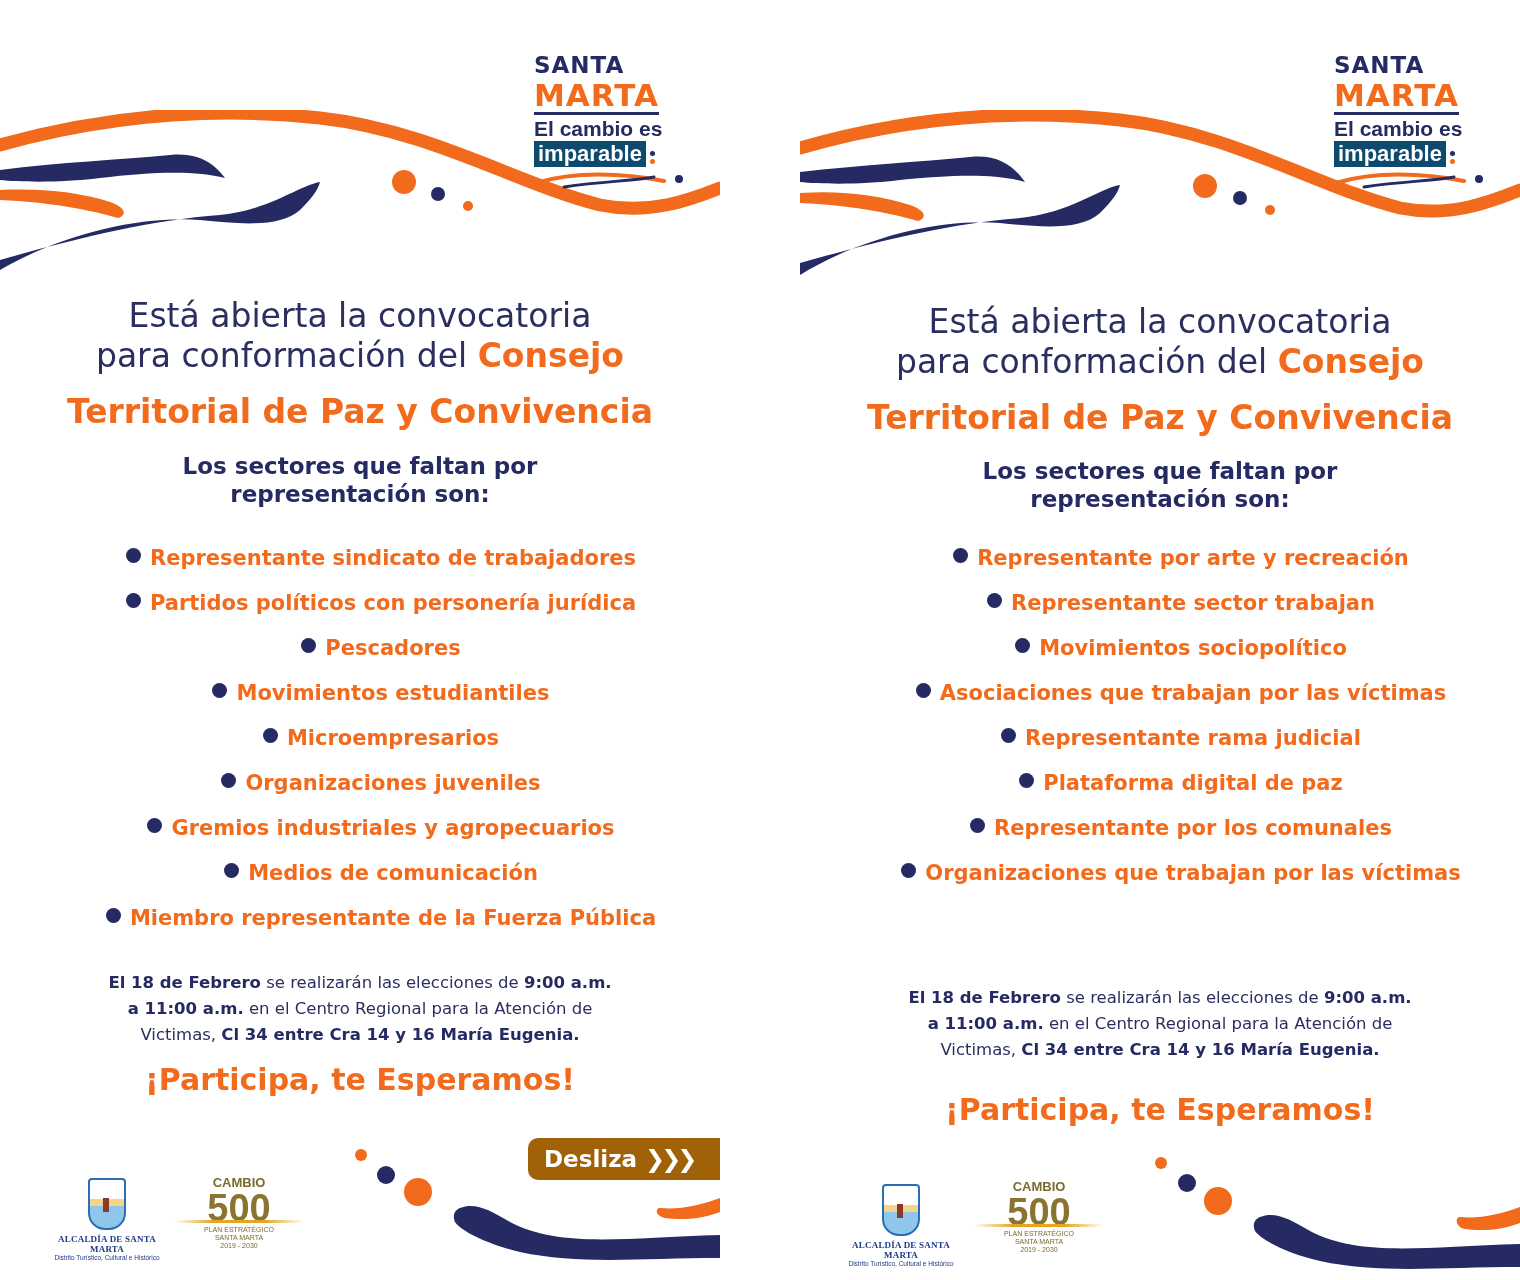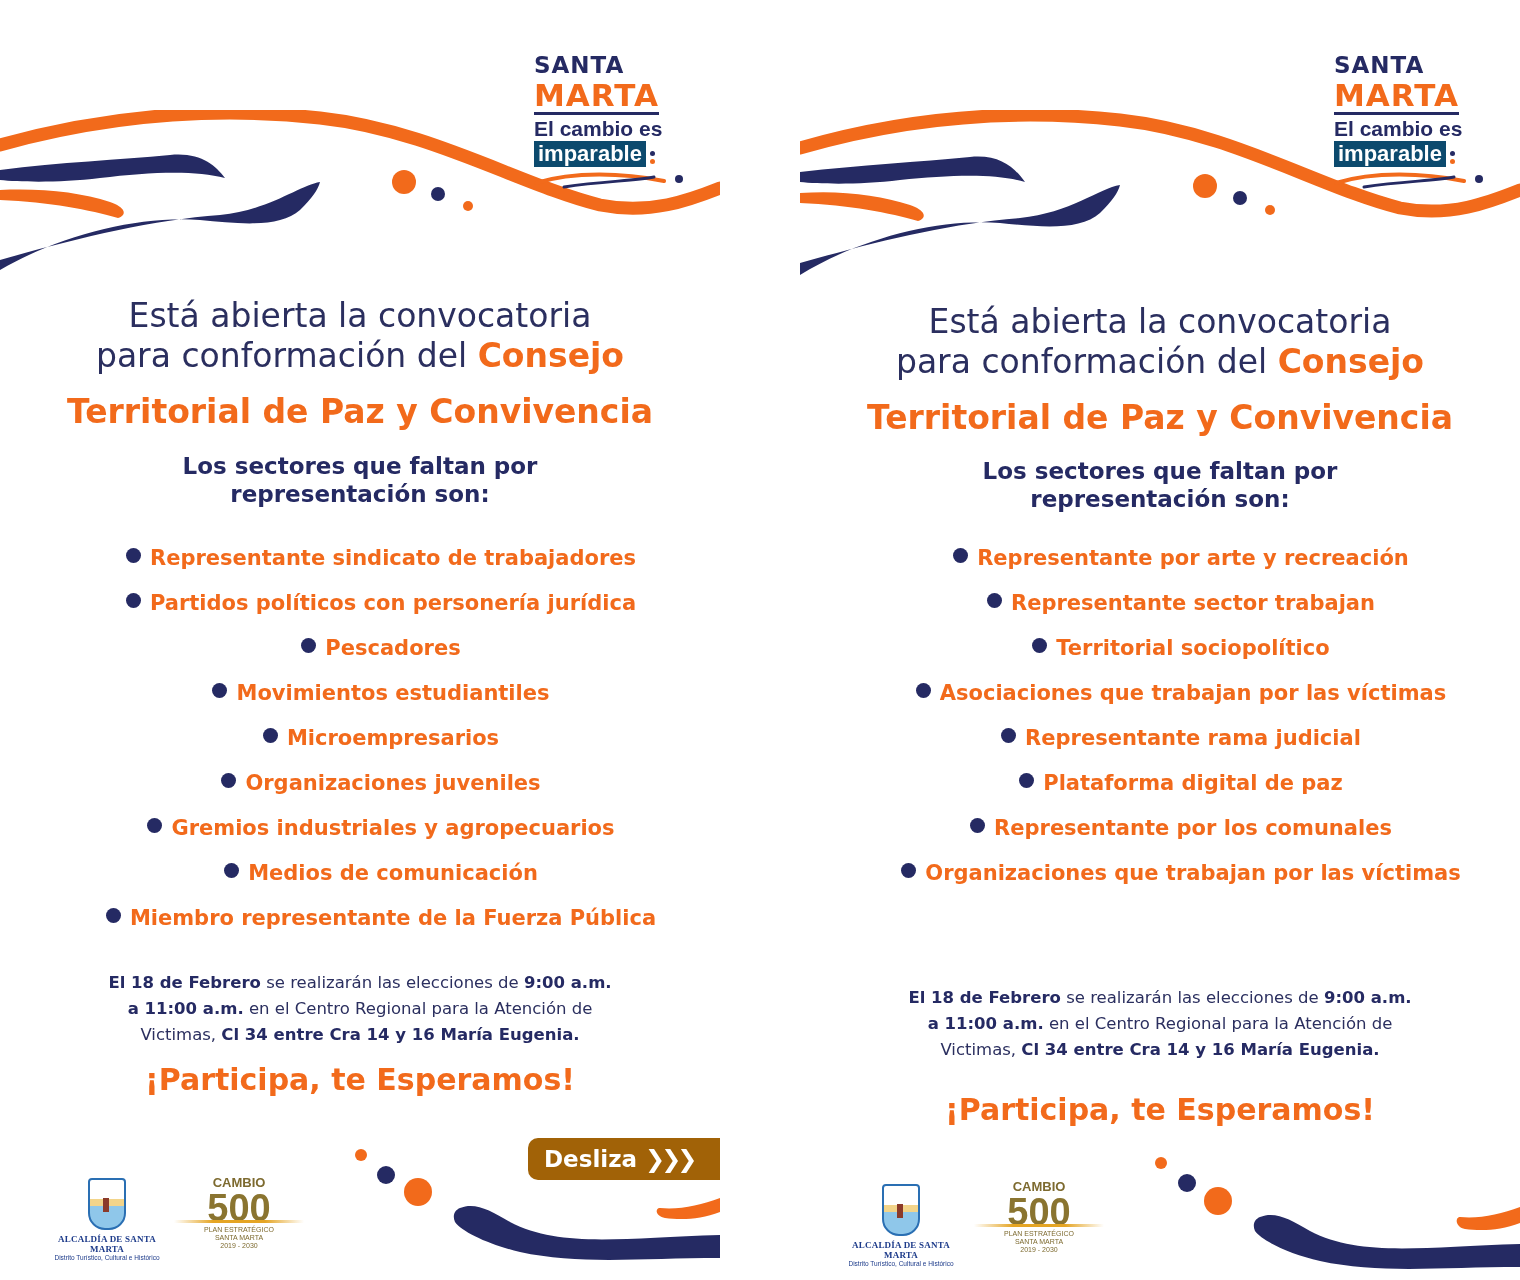--- a/index.html
+++ b/index.html
@@ -165,21 +165,21 @@
   </div>
 
   <div class="subtitle" style="top:457px">
     <div>Los sectores que faltan por</div>
     <div>representación son:</div>
   </div>
 
   <ul class="sectors">
     <li><span class="dot"></span><span>Representante por arte y recreación</span></li>
     <li><span class="dot"></span><span>Representante sector trabajan</span></li>
-    <li><span class="dot"></span><span>Territorial sociopolítico</span></li>
+    <li><span class="dot"></span><span>Movimientos sociopolítico</span></li>
     <li><span class="dot"></span><span>Asociaciones que trabajan por las víctimas</span></li>
     <li><span class="dot"></span><span>Representante rama judicial</span></li>
     <li><span class="dot"></span><span>Plataforma digital de paz</span></li>
     <li><span class="dot"></span><span>Representante por los comunales</span></li>
     <li><span class="dot"></span><span>Organizaciones que trabajan por las víctimas</span></li>
   </ul>
 
   <div class="info" style="top:985px">
     <div><b>El 18 de Febrero</b><span> se realizarán  las elecciones de </span><b>9:00 a.m.</b></div>
     <div><b>a 11:00 a.m.</b><span> en el Centro Regional para la Atención de</span></div>

